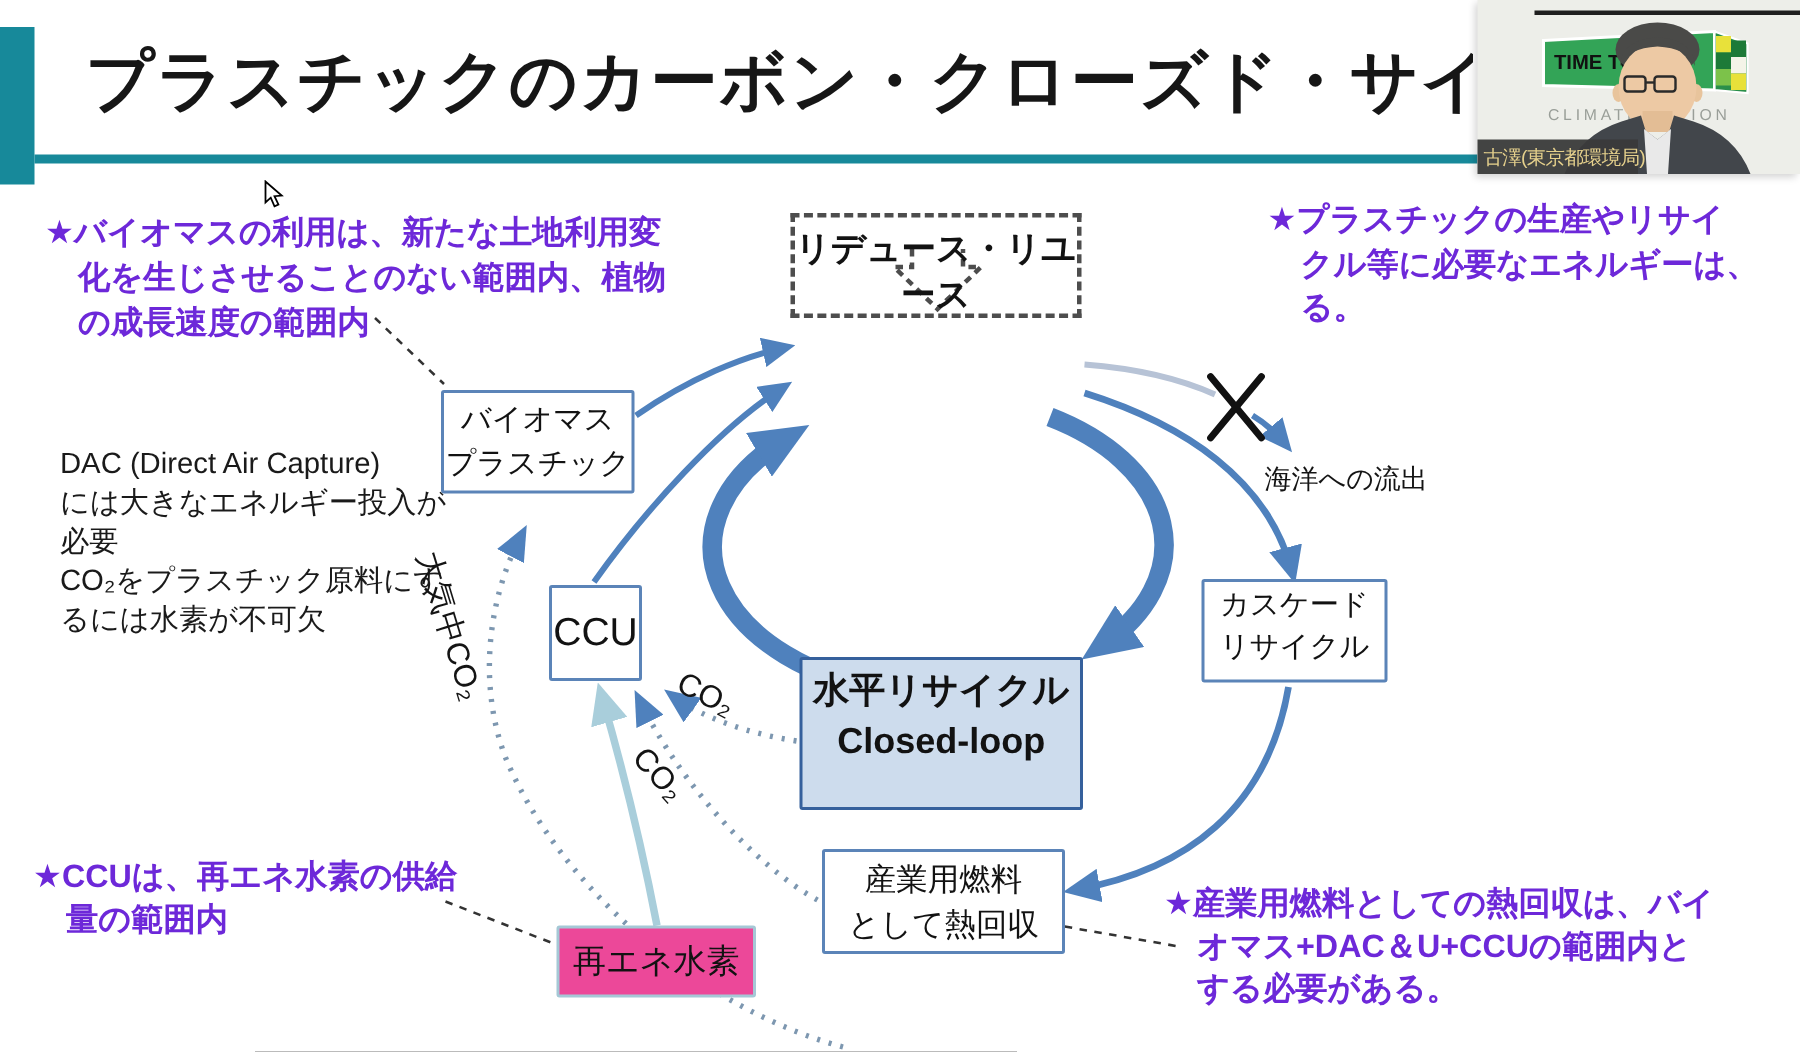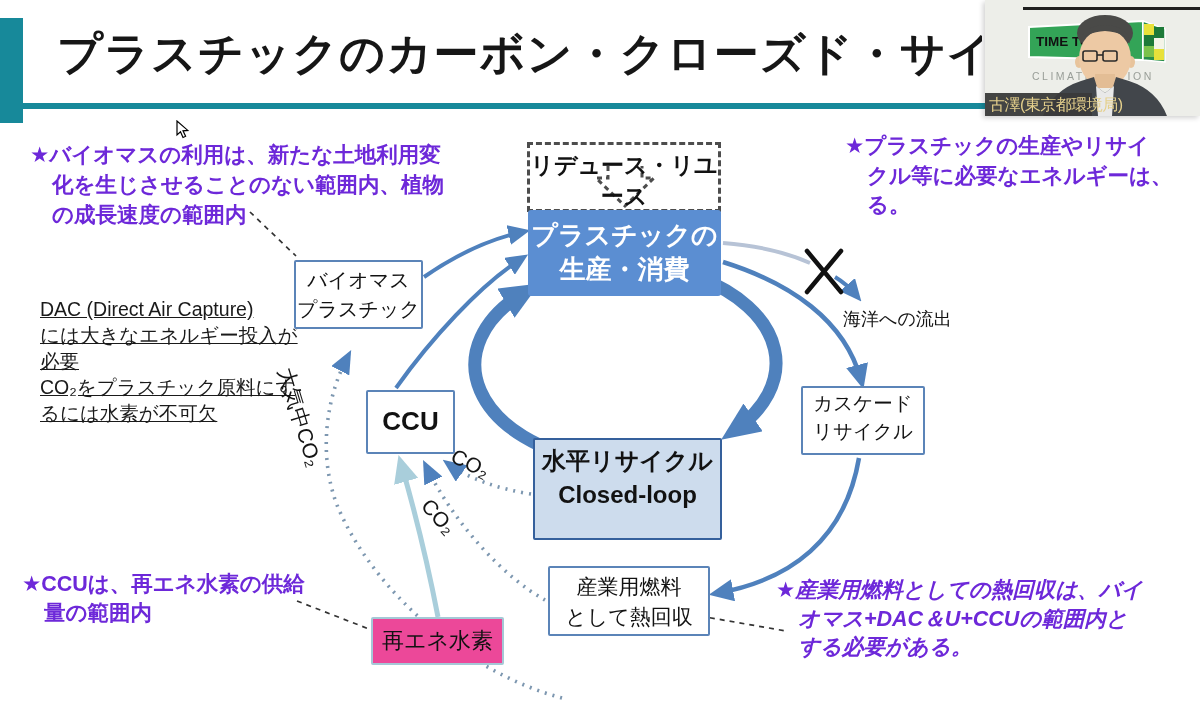--- a/index.html
+++ b/index.html
@@ -7,48 +7,48 @@
     position:relative;width:1200px;height:701px;background:#ffffff;overflow:hidden;
     font-family:"Liberation Sans","DejaVu Sans",sans-serif;color:#111;
   }
   .abs{position:absolute;}
   
   #accent-bar{left:0;top:18px;width:23px;height:105px;background:#17899A;}
   #title{left:57px;top:24px;font-size:45px;font-weight:700;letter-spacing:1px;color:#161616;white-space:nowrap;width:925px;overflow:hidden;}
   #title-rule{left:23px;top:103px;width:962px;height:6px;background:#17899A;}
   
   .note-b{font-weight:700;font-size:21.5px;line-height:30px;color:#6d28d9;}
-  .note-r{font-weight:400;font-size:19.5px;line-height:26px;color:#1a1a1a;text-decoration:underline;}
+  .note-r{font-weight:400;font-size:19.5px;line-height:26px;color:#1a1a1a;}
   .ind{padding-left:22px;}
   #ann-biomass{left:30px;top:140px;}
   #ann-dac{left:40px;top:296px;}
   #ann-co2note{left:40px;top:374px;}
   #ann-ccu{left:22px;top:570px;line-height:29px;}
   #ann-energy{left:845px;top:132px;line-height:29.5px;}
-  #ann-heat{left:776px;top:576px;line-height:28.5px;font-style:italic;}
+  #ann-heat{left:776px;top:588px;line-height:28.5px;}
   #lbl-ocean{left:843px;top:307px;font-size:18px;color:#141414;}
   
   .dbox{box-sizing:border-box;text-align:center;background:#fff;border:2.5px solid #5B84B8;border-radius:2px;color:#121212;}
   #box-reduce{left:527px;top:142px;width:194px;height:70px;border:3px dashed #4d4d4d;border-radius:0;background:transparent;font-weight:700;font-size:23px;padding-top:5px;}
   #box-production{left:528px;top:210px;width:193px;height:86px;background:#5B8ED2;border:none;border-radius:3px;color:#fff;font-weight:700;font-size:26px;line-height:34px;padding-top:8px;}
   #box-biomass{left:294px;top:260px;width:129px;height:69px;font-size:20px;line-height:29px;padding-top:4px;}
-  #box-ccu{left:366px;top:390px;width:89px;height:64px;font-size:26px;line-height:58px;font-weight:bold;}
+  #box-ccu{left:366px;top:390px;width:62px;height:64px;font-size:26px;line-height:58px;}
   #box-horizontal{left:533px;top:438px;width:189px;height:102px;background:#CDDCED;border:2.5px solid #35609C;font-weight:700;font-size:24px;line-height:34px;padding-top:4px;font-family:"Liberation Sans","DejaVu Sans",sans-serif;}
   #box-cascade{left:801px;top:386px;width:124px;height:69px;font-size:19.5px;line-height:28px;padding-top:1px;}
   #box-fuel{left:548px;top:566px;width:162px;height:70px;font-size:21px;line-height:30px;padding-top:4px;text-align:center;}
   #box-hydrogen{left:371px;top:617px;width:133px;height:48px;background:#ec4899;border:2px solid #A5C8D6;font-size:22px;line-height:44px;}
   
   .flow-lbl{font-size:21px;color:#141414;white-space:nowrap;}
   #lbl-atm{left:298px;top:364px;transform:rotate(73deg);transform-origin:left top;font-size:21px;}
   #lbl-co2a{left:458px;top:444px;transform:rotate(27deg);transform-origin:left top;}
   #lbl-co2b{left:434px;top:494px;transform:rotate(48deg);transform-origin:left top;}
   
   #video{left:985px;top:0;width:215px;height:116px;background:#EDEEE9;box-shadow:-2px 2px 5px rgba(0,0,0,.18);}
   #video svg{display:block;}
-  #badge{left:0;top:93px;width:107px;height:23px;background:rgba(58,58,58,.95);color:#E5D08C;font-size:16px;line-height:23px;padding-left:4px;letter-spacing:-.5px;white-space:nowrap;box-sizing:border-box;}
+  #badge{left:0;top:93px;width:107px;height:23px;background:rgba(58,58,58,.95);color:#E5D08C;font-size:13px;line-height:23px;padding-left:4px;letter-spacing:-.5px;white-space:nowrap;box-sizing:border-box;}
   svg .logo-txt{font:700 13.5px "Liberation Sans","DejaVu Sans",sans-serif;fill:#111;}
   svg .logo-sub{font:400 10.5px "Liberation Sans","DejaVu Sans",sans-serif;fill:#999E98;letter-spacing:2.5px;}
 </style>
 </head>
 <body>
 
 <div id="slide">
 
   <svg class="abs" width="1200" height="701" viewBox="0 0 1200 701" style="left:0;top:0;">
     <defs>
@@ -126,24 +126,20 @@
   </div>
   <div class="abs" id="lbl-ocean">海洋への流出</div>
   <div class="abs note-b" id="ann-heat">
     <div>★産業用燃料としての熱回収は、バイ</div>
     <div class="ind">オマス+DAC＆U+CCUの範囲内と</div>
     <div class="ind">する必要がある。</div>
   </div>
 
   <div class="abs dbox" id="box-reduce">リデュース・リユース</div>
 
-  <div class="abs dbox" id="box-production">
-    <div>プラスチックの</div>
-    <div>生産・消費</div>
-  </div>
 
   <div class="abs dbox" id="box-biomass">
     <div>バイオマス</div>
     <div>プラスチック</div>
   </div>
 
   <div class="abs dbox" id="box-ccu">CCU</div>
 
   <div class="abs dbox" id="box-horizontal">
     <div>水平リサイクル</div>

